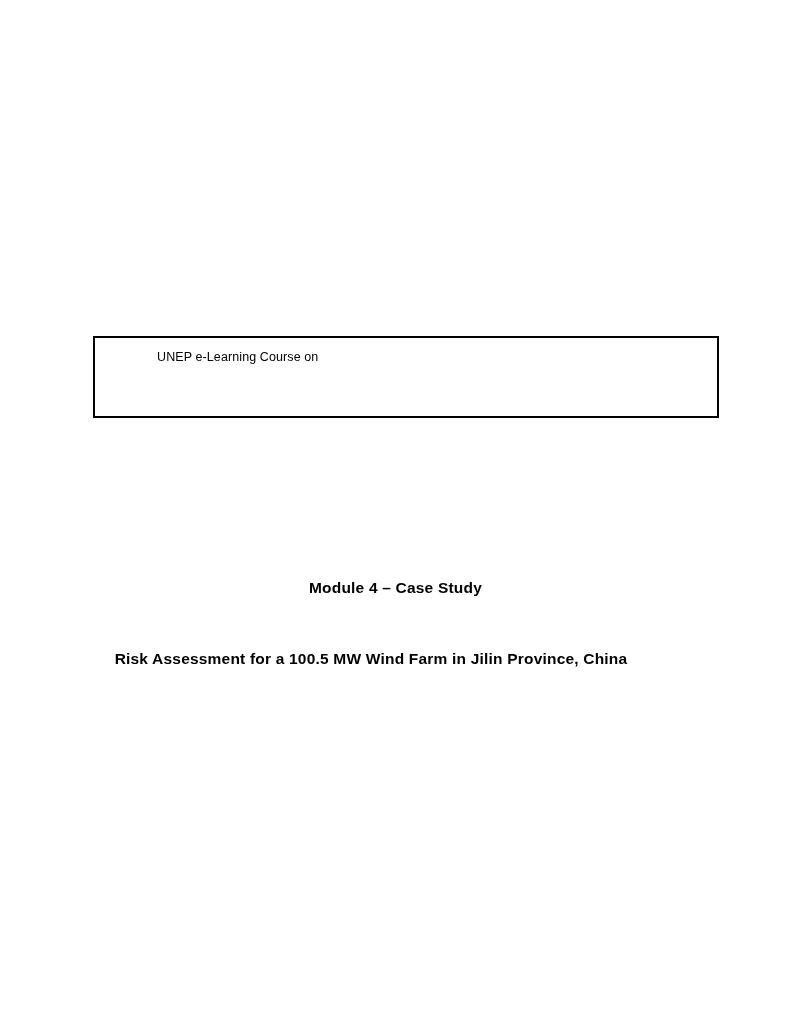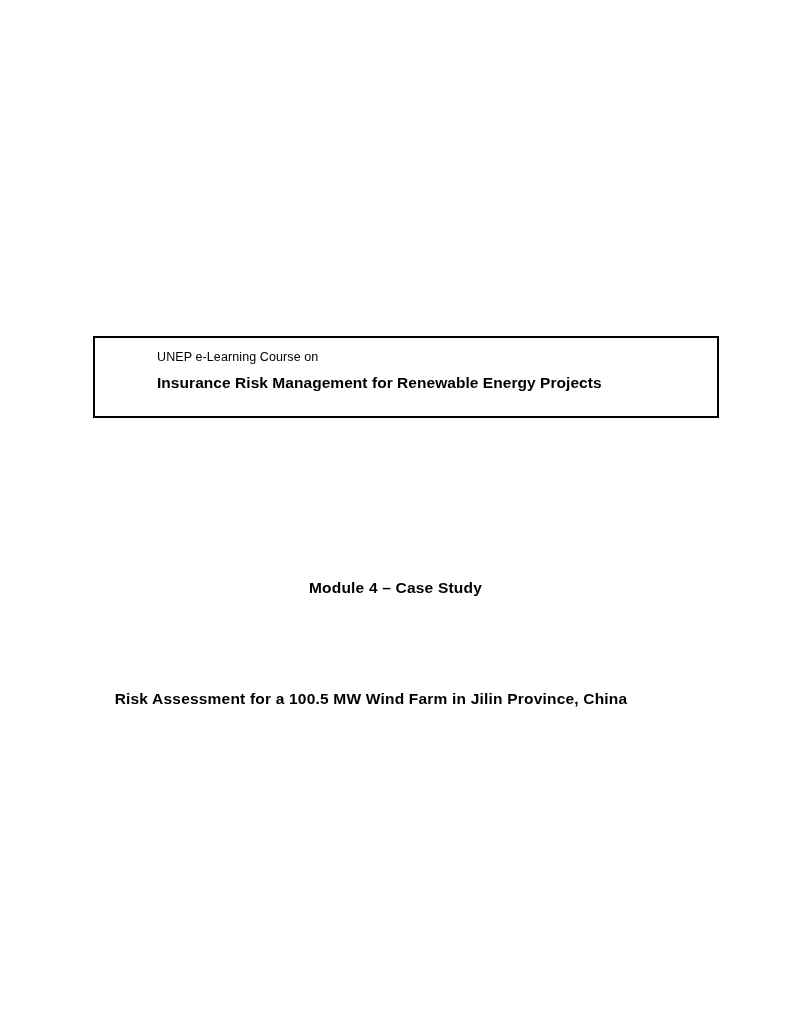--- a/index.html
+++ b/index.html
@@ -76,32 +76,30 @@
 
   .case-title {
     position: absolute;
     left: 0;
     top: 650px;
     width: 742px;
     text-align: center;
     font-size: 15.5px;
     font-weight: bold;
     letter-spacing: 0.2px;
-    margin-top: 40px;
   }
 </style>
 </head>
 <body>
 
 <div class="page">
 
   <div class="header-box">
     <div class="header-inner">
       <div class="course-line">UNEP e-Learning Course on</div>
-      <div class="course-title">Insurance Risk Management for Renewable Energy Projects</div>
     </div>
   </div>
 
   <div class="module-title">Module 4 – Case Study</div>
 
   <div class="case-title">Risk Assessment for a 100.5 MW Wind Farm in Jilin Province, China</div>
 
 </div>
 
 </body></html>

